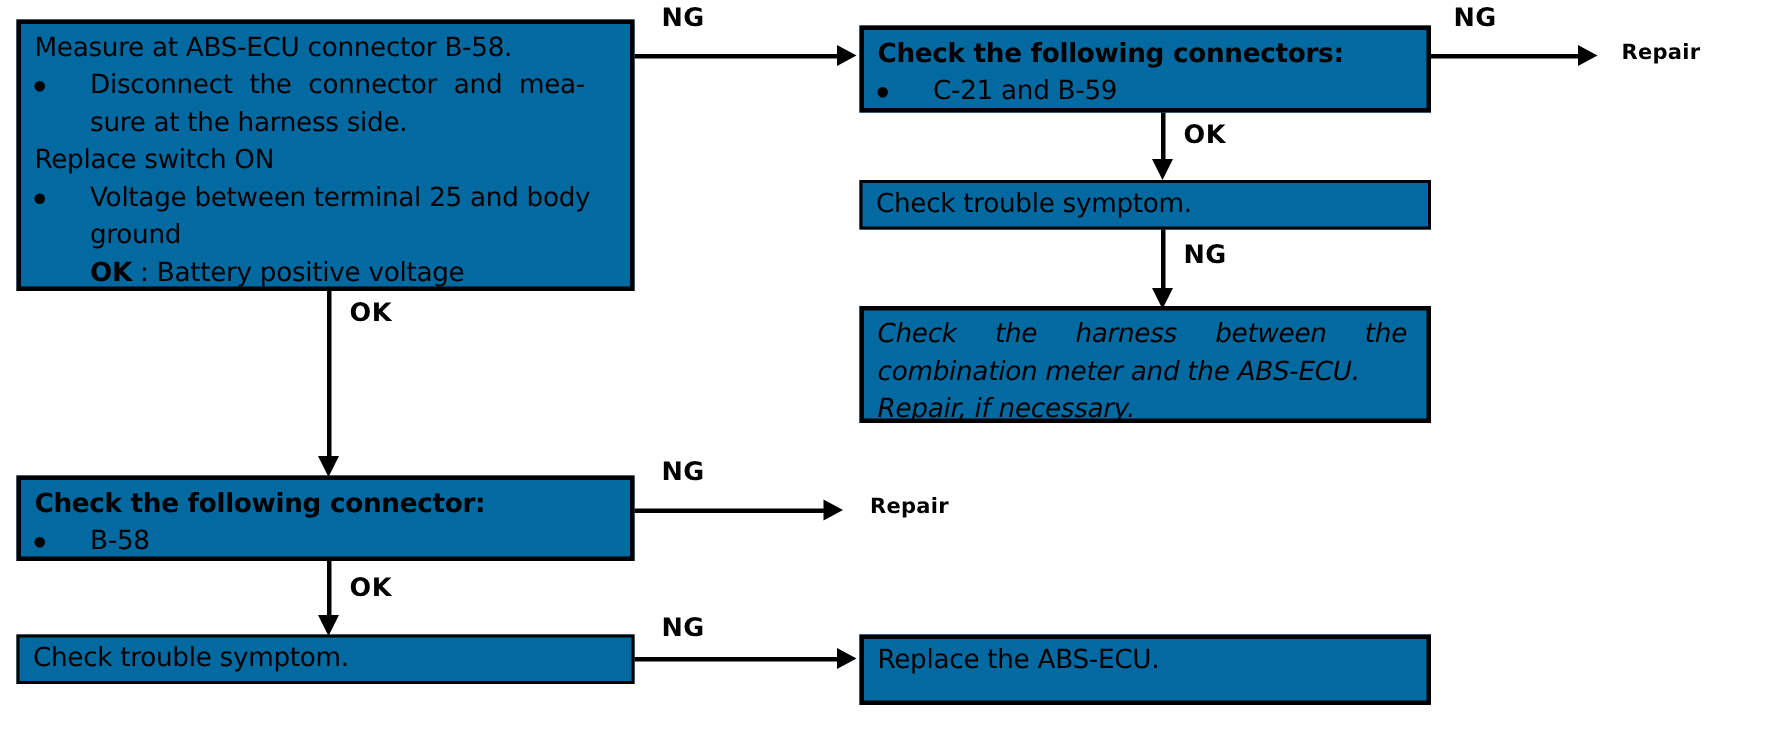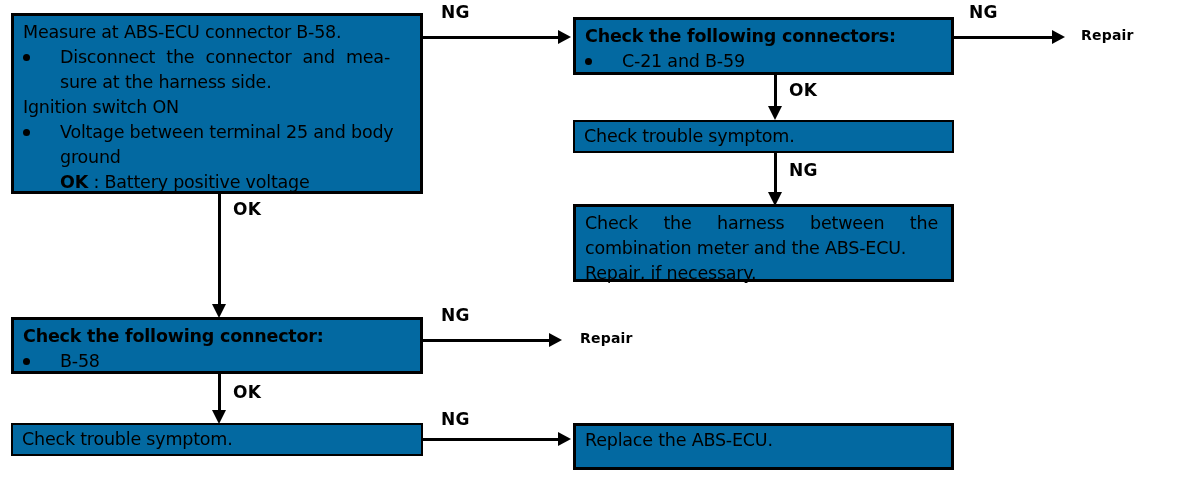--- a/index.html
+++ b/index.html
@@ -99,21 +99,21 @@
 
   <div class="box" style="left:11px; top:13px; width:412px; height:181px;">
     <div class="txt">Measure at ABS-ECU connector B-58.</div>
     <div class="bullet-row">
       <span class="bullet"></span>
       <span class="bullet-text">
         <span class="txt just" style="display:block; width:330px;">Disconnect the connector and mea-</span>
         <span class="txt" style="display:block;">sure at the harness side.</span>
       </span>
     </div>
-    <div class="txt">Ignition switch ON</div>
+    <div class="txt">Replace switch ON</div>
     <div class="bullet-row">
       <span class="bullet"></span>
       <span class="bullet-text">
         <span class="txt" style="display:block;">Voltage between terminal 25 and body</span>
         <span class="txt" style="display:block;">ground</span>
         <span class="txt" style="display:block;"><span class="bold">OK</span><span> : </span><span>Battery positive voltage</span></span>
       </span>
     </div>
   </div>
 
@@ -143,21 +143,21 @@
   <div class="edge-label" style="left:789px; top:80px;">OK</div>
 
   <div class="box thin" style="left:573px; top:120px; width:381px; height:33px; padding-top:2px;">
     <div class="txt">Check trouble symptom.</div>
   </div>
 
   <div class="vline" style="left:774px; top:153px; width:3px; height:41px;"></div>
   <div class="arrow-down" style="left:768px; top:192px;"></div>
   <div class="edge-label" style="left:789px; top:160px;">NG</div>
 
-  <div class="box" style="left:573px; top:204px; width:381px; height:78px;">
+  <div class="box" style="left:573px; top:204px; width:381px; height:78px;font-style:italic;">
     <div class="txt just" style="width:353px;">Check the harness between the</div>
     <div class="txt">combination meter and the ABS-ECU.</div>
     <div class="txt">Repair, if necessary.</div>
   </div>
 
   <div class="box" style="left:11px; top:317px; width:412px; height:57px;">
     <div class="txt bold">Check the following connector:</div>
     <div class="bullet-row">
       <span class="bullet"></span>
       <span class="bullet-text txt">B-58</span>

